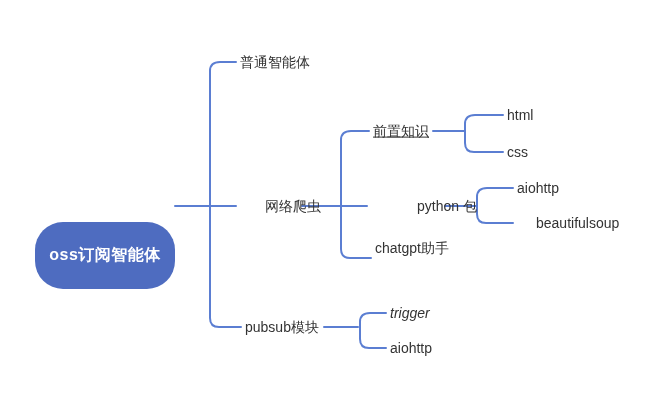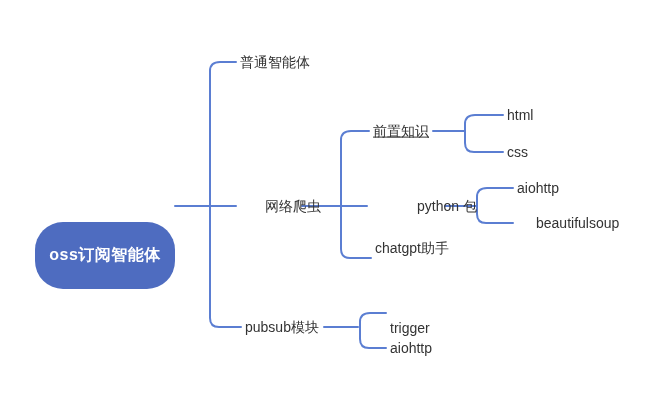--- a/index.html
+++ b/index.html
@@ -92,16 +92,16 @@
   <div class="node-label" style="left:373px; top:131px;text-decoration:underline;">前置知识</div>
   <div class="node-label" style="left:373px; top:206px;padding-left:44px;">python 包</div>
   <div class="node-label" style="left:375px; top:248px;">chatgpt助手</div>
 
   <div class="node-label" style="left:507px; top:115px;">html</div>
   <div class="node-label" style="left:507px; top:152px;">css</div>
 
   <div class="node-label" style="left:517px; top:188px;">aiohttp</div>
   <div class="node-label" style="left:536px; top:223px;">beautifulsoup</div>
 
-  <div class="node-label" style="left:390px; top:328px;">trigger</div>
+  <div class="node-label" style="left:390px; top:313px;font-style:italic;">trigger</div>
   <div class="node-label" style="left:390px; top:348px;">aiohttp</div>
 
 </div>
 
 </body></html>

